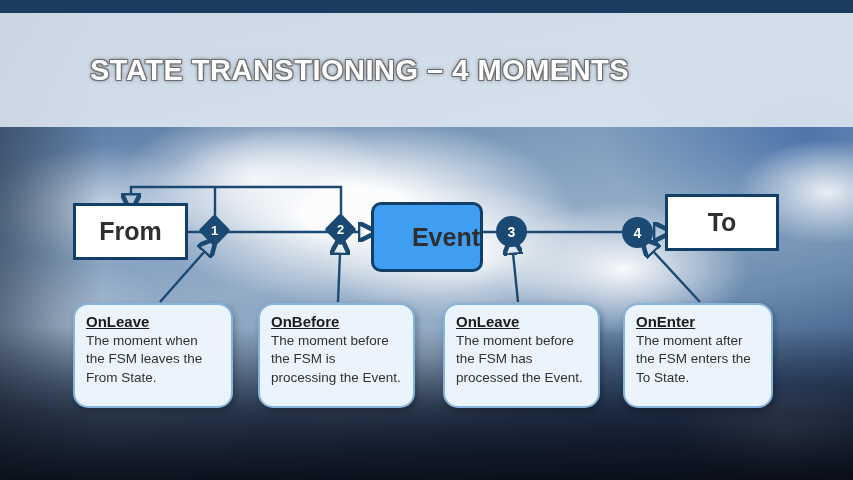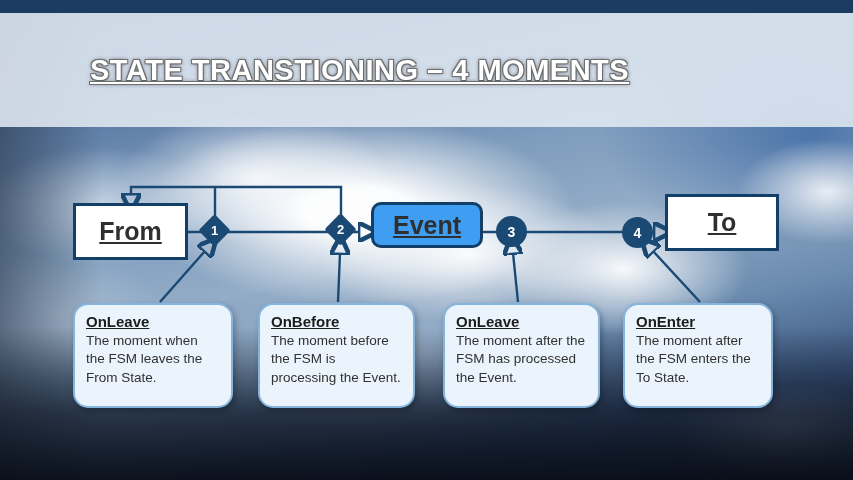--- a/index.html
+++ b/index.html
@@ -46,36 +46,35 @@
     display: flex; align-items: center;
   }
   .title {
     margin: 0 0 0 90px;
     font-size: 29px; font-weight: 700; letter-spacing: .5px;
     color: #ffffff;
     text-shadow:
       -1px -1px 0 #6e6e6e, 1px -1px 0 #6e6e6e,
       -1px  1px 0 #6e6e6e, 1px  1px 0 #6e6e6e,
        0 0 4px rgba(40,40,40,.8);
-    text-decoration: underline;
   }
   
   .connectors { position: absolute; left: 0; top: 0; }
   .connectors path { stroke: #1a4a74; stroke-width: 2.4; fill: none; }
   
   .state-box {
     position: absolute;
     display: flex; align-items: center; justify-content: center;
     border: 3px solid #123f68;
     background: #ffffff;
-    font-size: 25px; font-weight: 700; color: #2f2f2f; text-decoration: underline;
+    font-size: 25px; font-weight: 700; color: #2f2f2f;
   }
   .state-from  { left: 73px;  top: 203px; width: 115px; height: 57px; }
-  .state-event { left: 371px; top: 202px; width: 112px; height: 46px;
-                 background: #3f9df2; border-radius: 10px; }
+  .state-event { left: 371px; top: 202px; width: 112px; height: 70px;
+                 background: #3f9df2; border-radius: 10px; justify-content: flex-end; }
   .state-to    { left: 665px; top: 194px; width: 114px; height: 57px; }
   
   .marker { position: absolute; display: flex; align-items: center; justify-content: center;
             background: #1a4a74; color: #fff; font-weight: 700; }
   .diamond { width: 23px; height: 23px; transform: rotate(45deg); border-radius: 3px; }
   .diamond .num { transform: rotate(-45deg); font-size: 13px; }
   .circle { width: 31px; height: 31px; border-radius: 50%; }
   .circle .num { font-size: 14px; }
   .m1 { left: 203px; top: 219px; }
   .m2 { left: 329px; top: 218px; }
@@ -155,19 +154,19 @@
   <div class="callout co1">
     <h3>OnLeave</h3>
     <p>The moment when the FSM leaves the From State.</p>
   </div>
   <div class="callout co2">
     <h3>OnBefore</h3>
     <p>The moment before the FSM is processing the Event.</p>
   </div>
   <div class="callout co3">
     <h3>OnLeave</h3>
-    <p>The moment after the FSM has processed the Event.</p>
+    <p>The moment before the FSM has processed the Event.</p>
   </div>
   <div class="callout co4">
     <h3>OnEnter</h3>
     <p>The moment after the FSM enters the To State.</p>
   </div>
 </div>
 
 </body></html>

